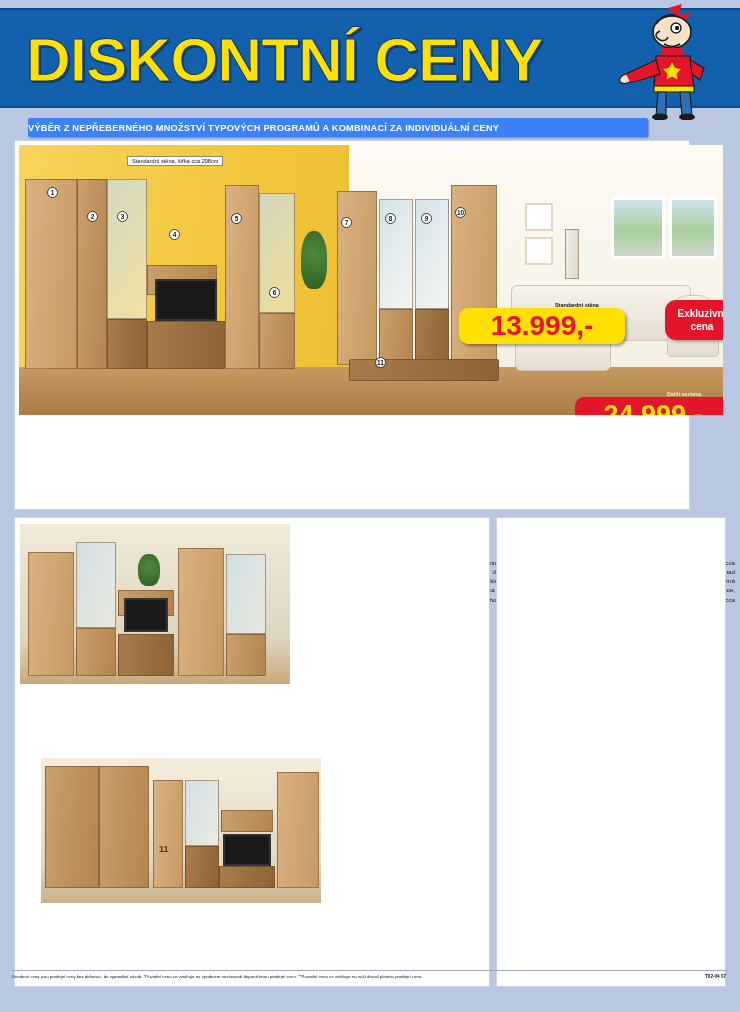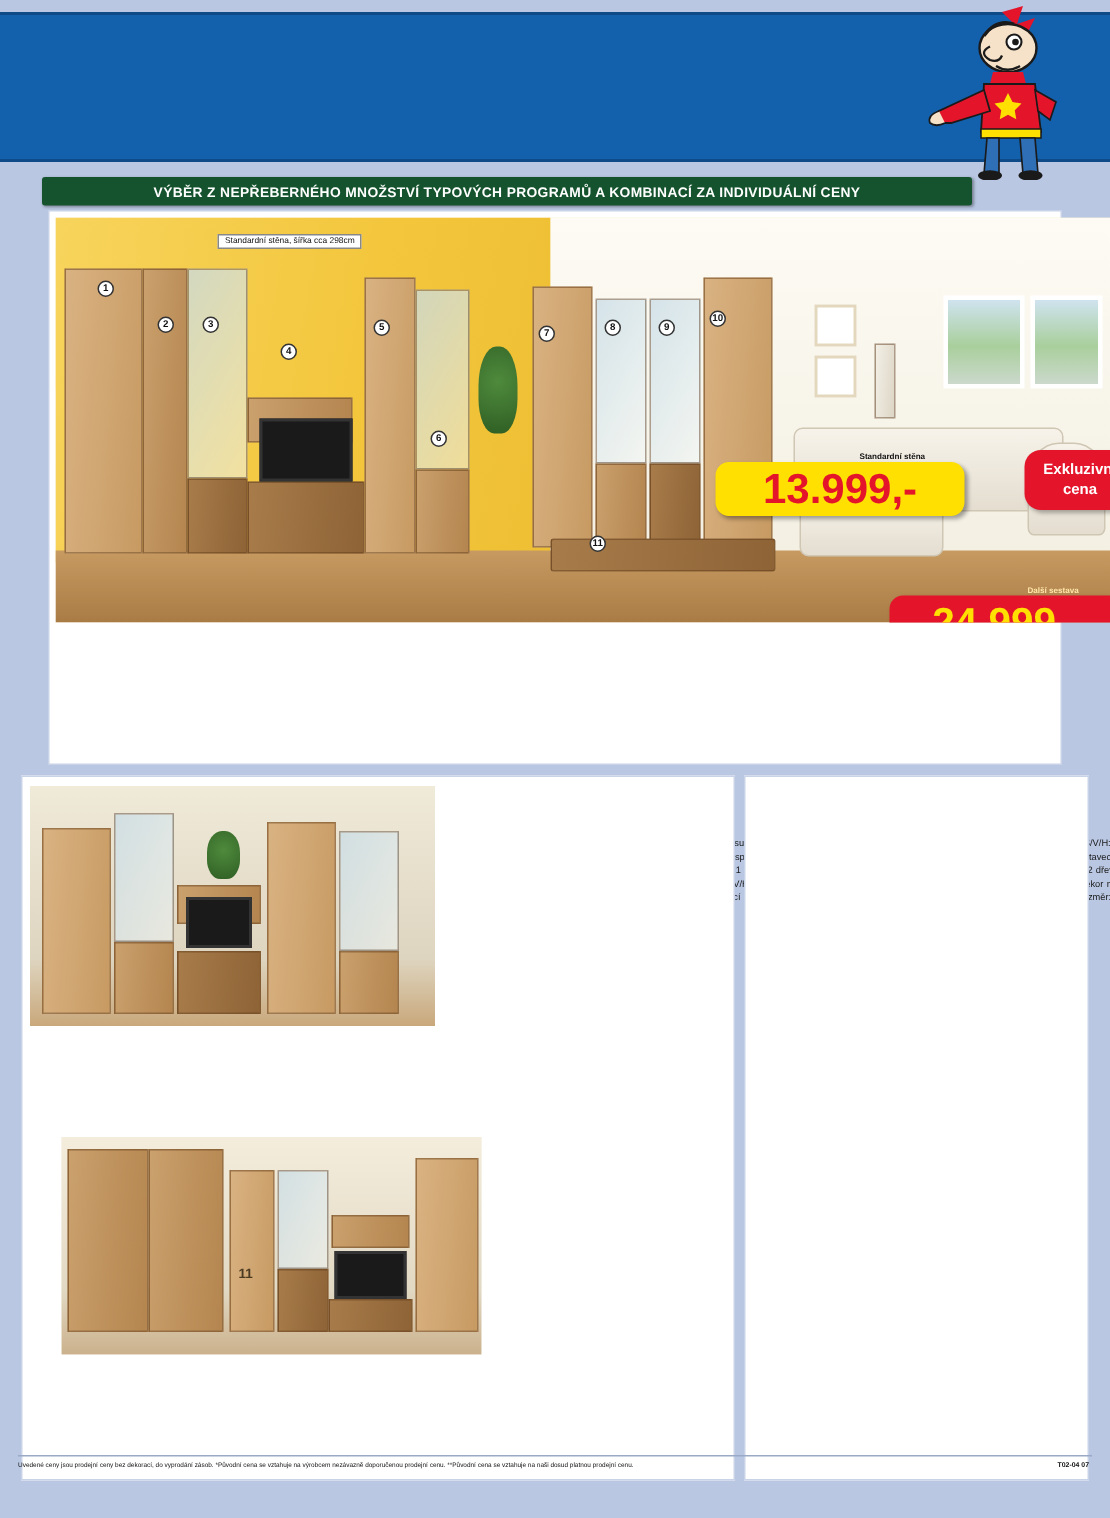--- a/index.html
+++ b/index.html
@@ -35,33 +35,33 @@
     line-height: 72px;
     white-space: nowrap;
   }
   
   .mascot { position: absolute; right: 18px; top: -6px; width: 110px; height: 116px; }
 
   
   .subtitle-bar {
     position: absolute; left: 28px; top: 118px;
     width: 620px; height: 19px;
-    background: #14532d;
+    background: #3b82f6;
     border-radius: 2px;
-    display: flex; align-items: center; justify-content: center;
+    display: flex; align-items: center; justify-content: flex-start;
     box-shadow: 1px 1px 2px rgba(0,0,0,.35);
   }
   .subtitle-bar span {
     color: #fff; font-size: 9.2px; font-weight: bold;
     letter-spacing: .25px; white-space: nowrap;
   }
 
   
   .panel-main {
-    position: absolute; left: 32px; top: 140px;
+    position: absolute; left: 14px; top: 140px;
     width: 676px; height: 370px;
     background: #fff;
     border: 1px solid #c9d3e8;
   }
   .hero-photo {
     position: absolute; left: 4px; top: 4px;
     width: 704px; height: 270px;
     overflow: hidden;
   }
   .room {
@@ -185,20 +185,21 @@
   .footer-rule {
     position:absolute; left:12px; top:970px; width:716px; height:1px; background:#9aa9c6;
   }
 </style>
 </head>
 <body>
 
 <div class="page">
 
   <div class="header">
+    <div class="header-title">DISKONTNÍ CENY</div>
     <svg class="mascot" viewBox="0 0 110 116">
 
       <path d="M56 4 L70 0 L66 12 L78 8 L72 20 Z" fill="#e4152a"></path>
 
       <ellipse cx="60" cy="28" rx="19" ry="16" fill="#f6e2c8" stroke="#1a1a1a" stroke-width="1.6"></ellipse>
 
       <path d="M44 20 q8 -12 20 -8" stroke="#1a1a1a" stroke-width="2" fill="none"></path>
 
       <circle cx="64" cy="24" r="5" fill="#fff" stroke="#1a1a1a" stroke-width="1.4"></circle>
       <circle cx="65" cy="24" r="2.2" fill="#1a1a1a"></circle>

